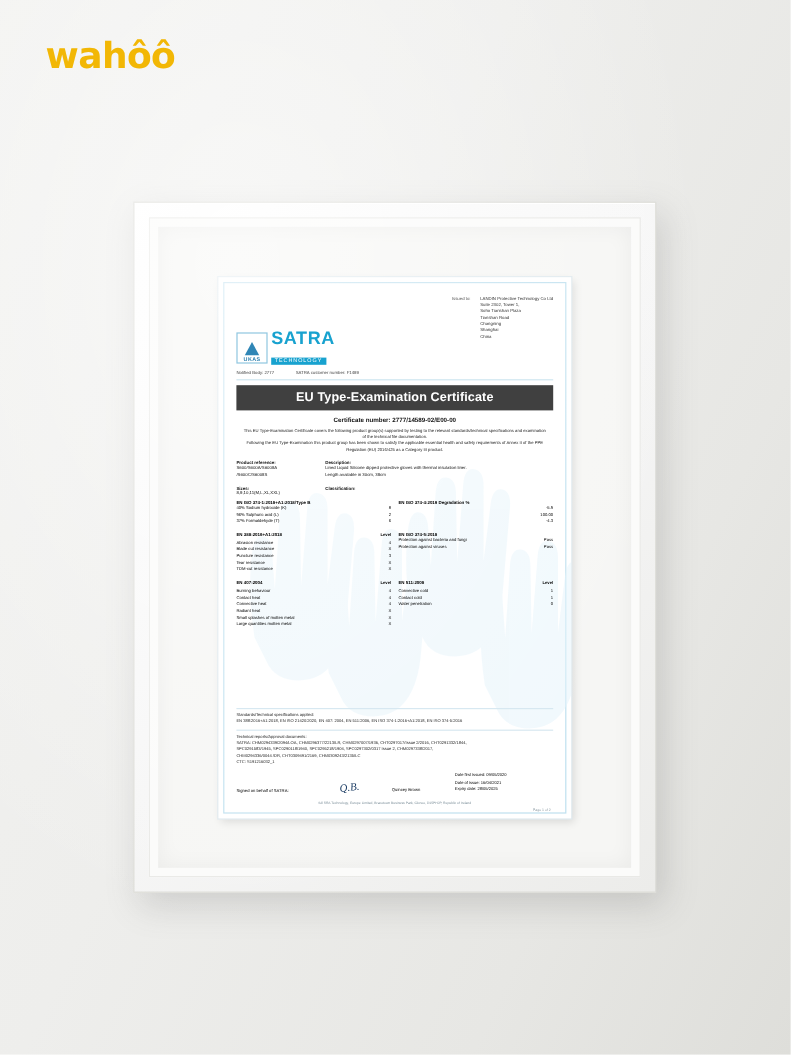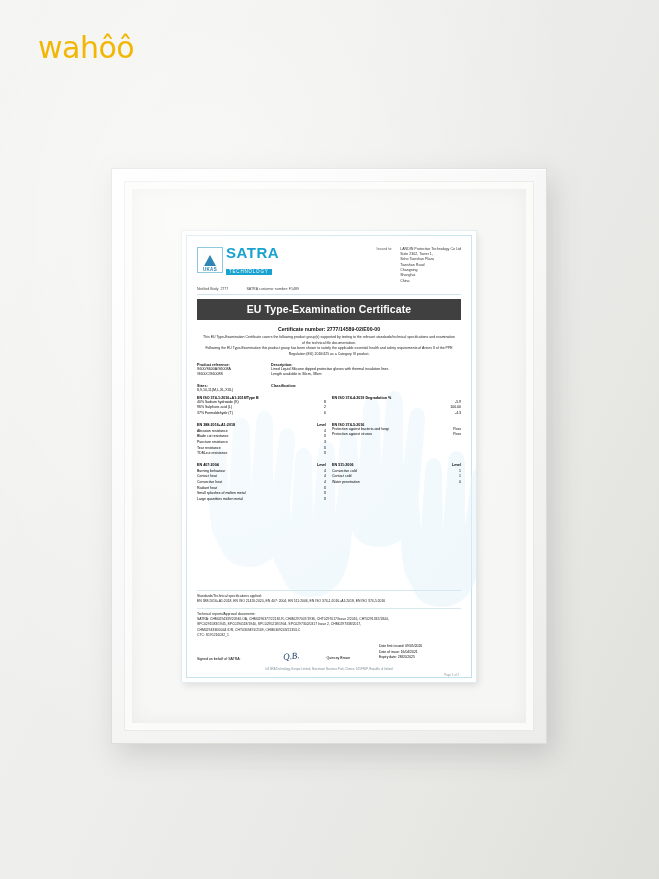--- a/index.html
+++ b/index.html
@@ -28,21 +28,21 @@
     background: radial-gradient(ellipse at 30% 25%, rgba(255,255,255,0.55), rgba(255,255,255,0) 60%);
     pointer-events: none;
   }
 
   
   .brand {
     position: absolute;
     left: 38px;
     top: 30px;
     font-family: "DejaVu Sans", sans-serif;
-    font-weight: normal;
+    font-weight: bold;
     font-size: 30px;
     letter-spacing: -0.5px;
     color: #f2b705;
     z-index: 8;
   }
 
   
   .frame {
     position: absolute;
     left: 111px;
@@ -115,20 +115,21 @@
   .cert-head {
     display: flex;
     align-items: flex-start;
     gap: 6px;
     padding-top: 5px;
   }
   .logo-box {
     display: flex;
     align-items: center;
     gap: 3px;
+    margin-top: 30px;
   }
   .ukas {
     width: 26px;
     height: 26px;
     border: 1px solid #8fc6e0;
     display: flex;
     flex-direction: column;
     align-items: center;
     justify-content: flex-end;
     font-size: 4px;

